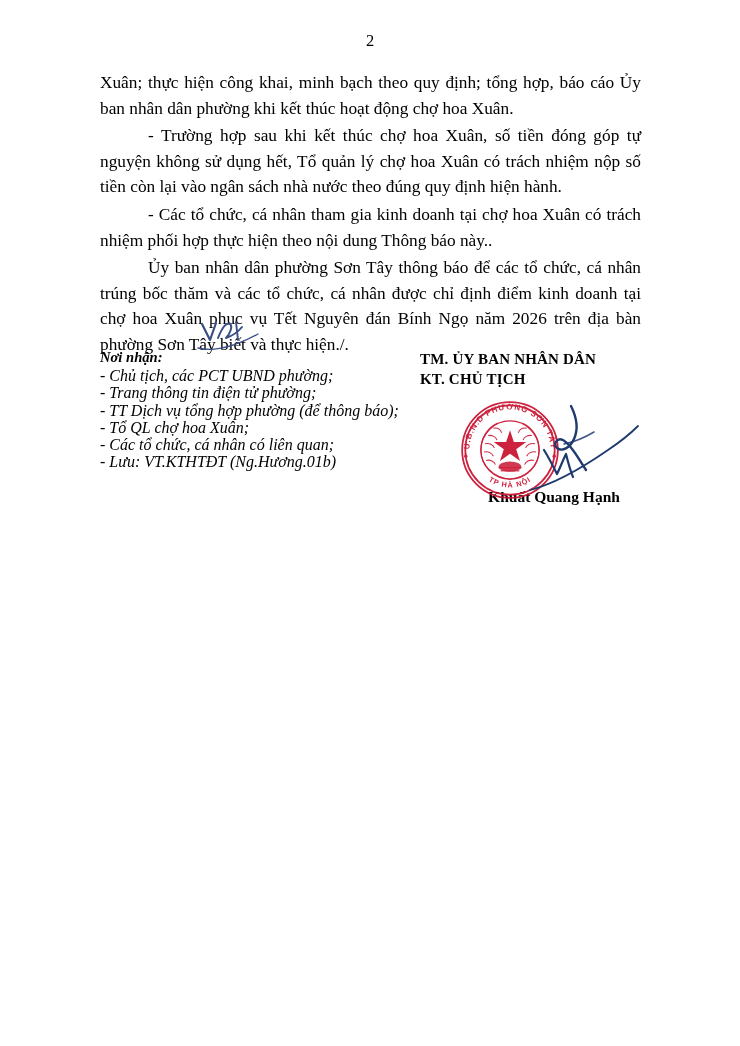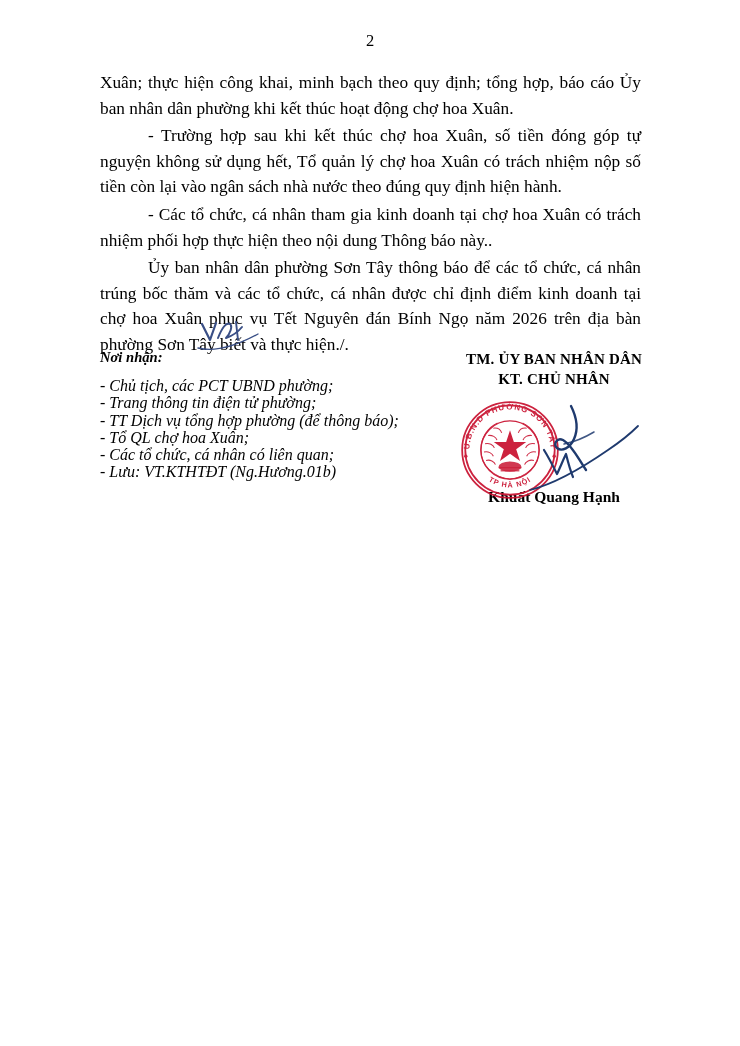--- a/index.html
+++ b/index.html
@@ -68,36 +68,36 @@
     position: absolute;
     left: 100px;
     top: 0;
     width: 300px;
   }
   .recipients-title {
     font-style: italic;
     font-weight: bold;
     font-size: 14.6px;
     line-height: 18px;
-    margin-bottom: 11px;
+    margin-bottom: 1px;
   }
   .recipient-line {
     font-size: 16px;
     line-height: 17.3px;
     white-space: nowrap;
     font-style: italic;
   }
 
   
   .signature {
     position: absolute;
     left: 420px;
     top: 2px;
     width: 268px;
-    text-align: center;
+    text-align: left;
   }
   .sig-line {
     font-weight: bold;
     font-size: 15px;
     line-height: 19.5px;
     letter-spacing: 0.2px;
     white-space: nowrap;
   }
   .sig-name {
     position: absolute;
@@ -160,21 +160,21 @@
       <div class="recipient-line">- Chủ tịch, các PCT UBND phường;</div>
       <div class="recipient-line">- Trang thông tin điện tử phường;</div>
       <div class="recipient-line">- TT Dịch vụ tổng hợp phường (để thông báo);</div>
       <div class="recipient-line">- Tổ QL chợ hoa Xuân;</div>
       <div class="recipient-line">- Các tổ chức, cá nhân có liên quan;</div>
       <div class="recipient-line">- Lưu: VT.KTHTĐT (Ng.Hương.01b)</div>
     </div>
 
     <div class="signature">
       <div class="sig-line">TM. ỦY BAN NHÂN DÂN</div>
-      <div class="sig-line">KT. CHỦ NHÂN</div>
+      <div class="sig-line">KT. CHỦ TỊCH</div>
     </div>
 
     <div class="sig-name">Khuất Quang Hạnh</div>
   </div>
 
   <svg class="seal" viewBox="0 0 200 200">
     <defs>
       <path id="sealArcTop" d="M 22,100 A 78,78 0 0 1 178,100"></path>
       <path id="sealArcBot" d="M 28,100 A 72,72 0 0 0 172,100"></path>
     </defs>

